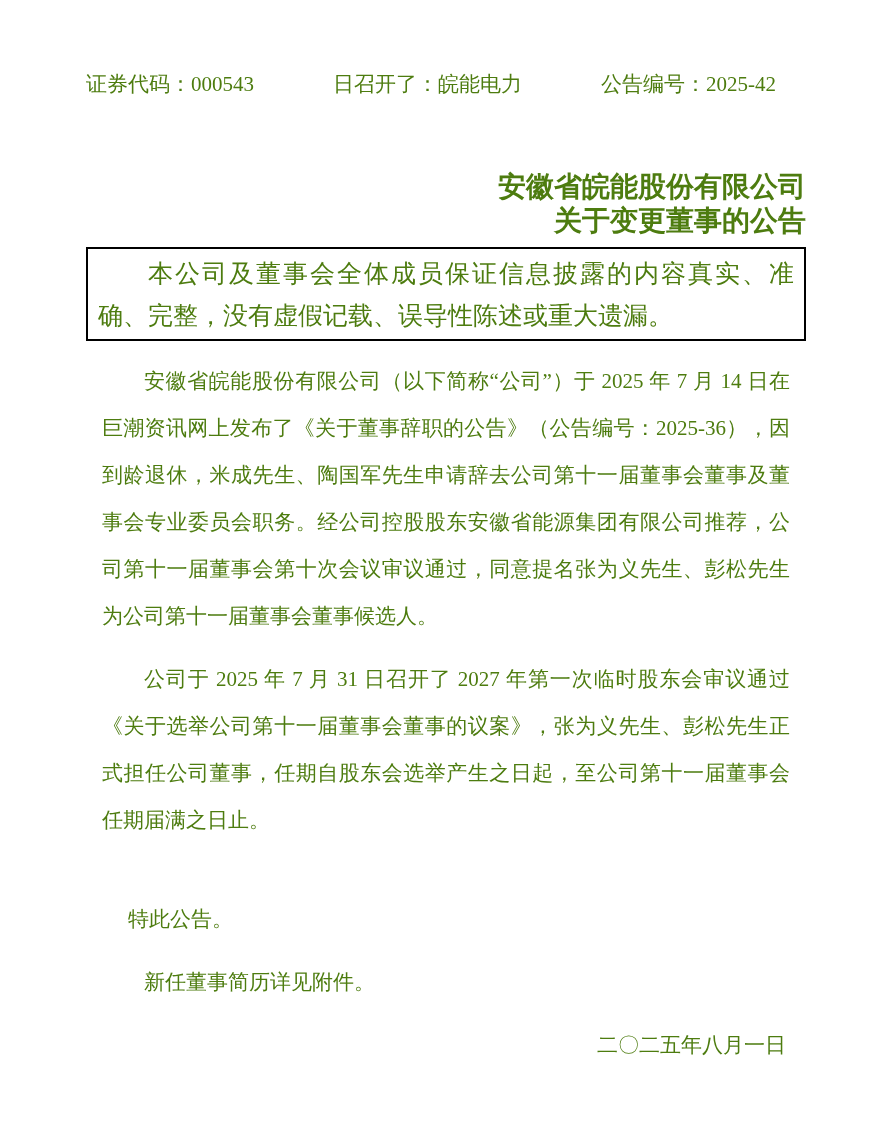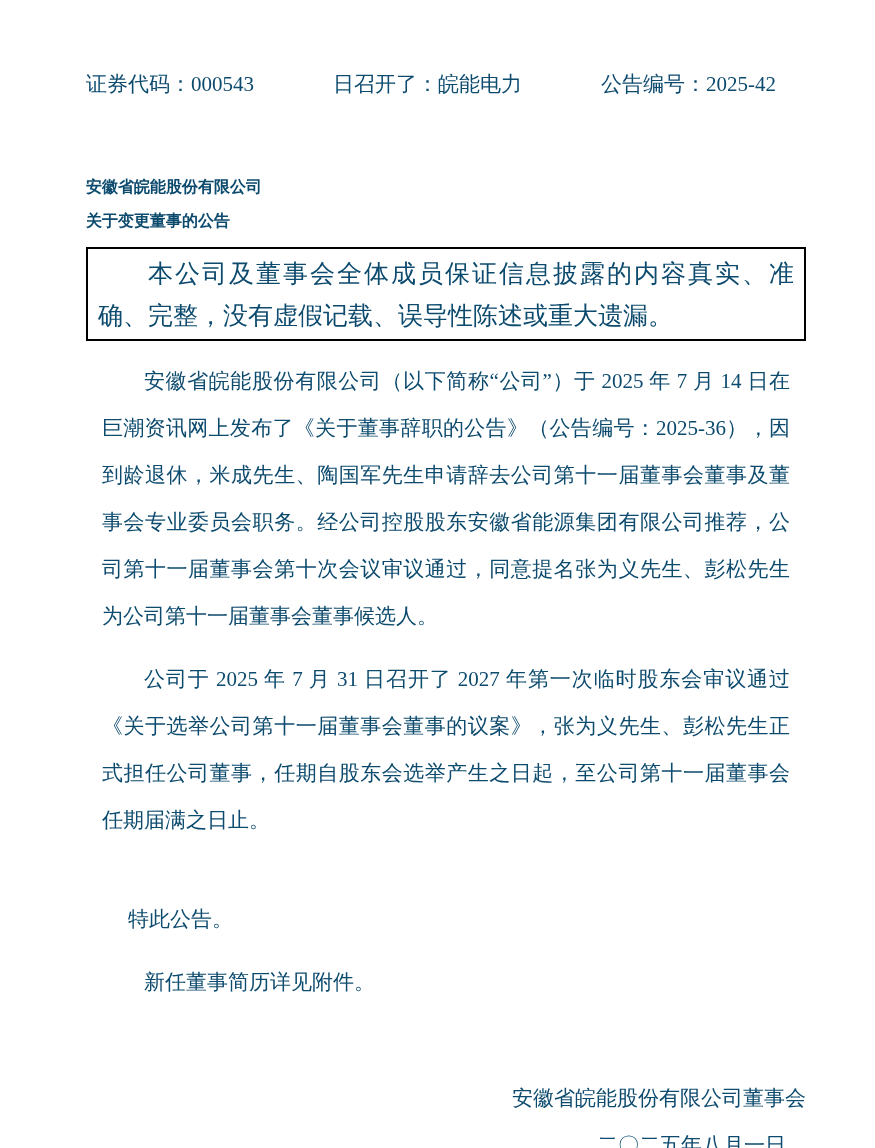--- a/index.html
+++ b/index.html
@@ -5,36 +5,36 @@
   html, body {
     margin: 0;
     padding: 0;
     background: #ffffff;
   }
   .page {
     width: 875px;
     height: 1148px;
     box-sizing: border-box;
     background: #ffffff;
-    color: #0c4a6e;
+    color: #4d7c0f;
     font-family: "Liberation Serif", "DejaVu Serif", serif;
     padding: 73px 69px 12px 86px;
     overflow: hidden;
   }
   .header-row {
     display: flex;
     justify-content: space-between;
     font-size: 21px;
     line-height: 22px;
     padding-right: 30px;
     white-space: nowrap;
   }
   .title {
-    text-align: left;
-    font-size: 16px;
+    text-align: right;
+    font-size: 28px;
     font-weight: bold;
     line-height: 34px;
   }
   .title-1 { margin-top: 75px; }
   .title-2 { }
   .disclaimer-box {
     margin-top: 9px;
     border: 2px solid #000000;
     padding: 4px 10px 2px 10px;
     font-size: 25px;
@@ -82,17 +82,16 @@
 
   <div class="disclaimer-box">
     <span>本公司及董事会全体成员保证信息披露的内容真实、准确、完整，没有虚假记载、误导性陈述或重大遗漏。</span>
   </div>
 
   <div class="body-text">
     <p class="para para-first">安徽省皖能股份有限公司（以下简称“公司”）于 2025 年 7 月 14 日在巨潮资讯网上发布了《关于董事辞职的公告》（公告编号：2025-36），因到龄退休，米成先生、陶国军先生申请辞去公司第十一届董事会董事及董事会专业委员会职务。经公司控股股东安徽省能源集团有限公司推荐，公司第十一届董事会第十次会议审议通过，同意提名张为义先生、彭松先生为公司第十一届董事会董事候选人。</p>
     <p class="para">公司于 2025 年 7 月 31 日召开了 2027 年第一次临时股东会审议通过《关于选举公司第十一届董事会董事的议案》，张为义先生、彭松先生正式担任公司董事，任期自股东会选举产生之日起，至公司第十一届董事会任期届满之日止。</p>
     <p class="para closing">特此公告。</p>
     <p class="para">新任董事简历详见附件。</p>
-    <p class="para signature-line">安徽省皖能股份有限公司董事会</p>
     <p class="para date-line">二〇二五年八月一日</p>
   </div>
 
 </div>
 
 </body></html>

